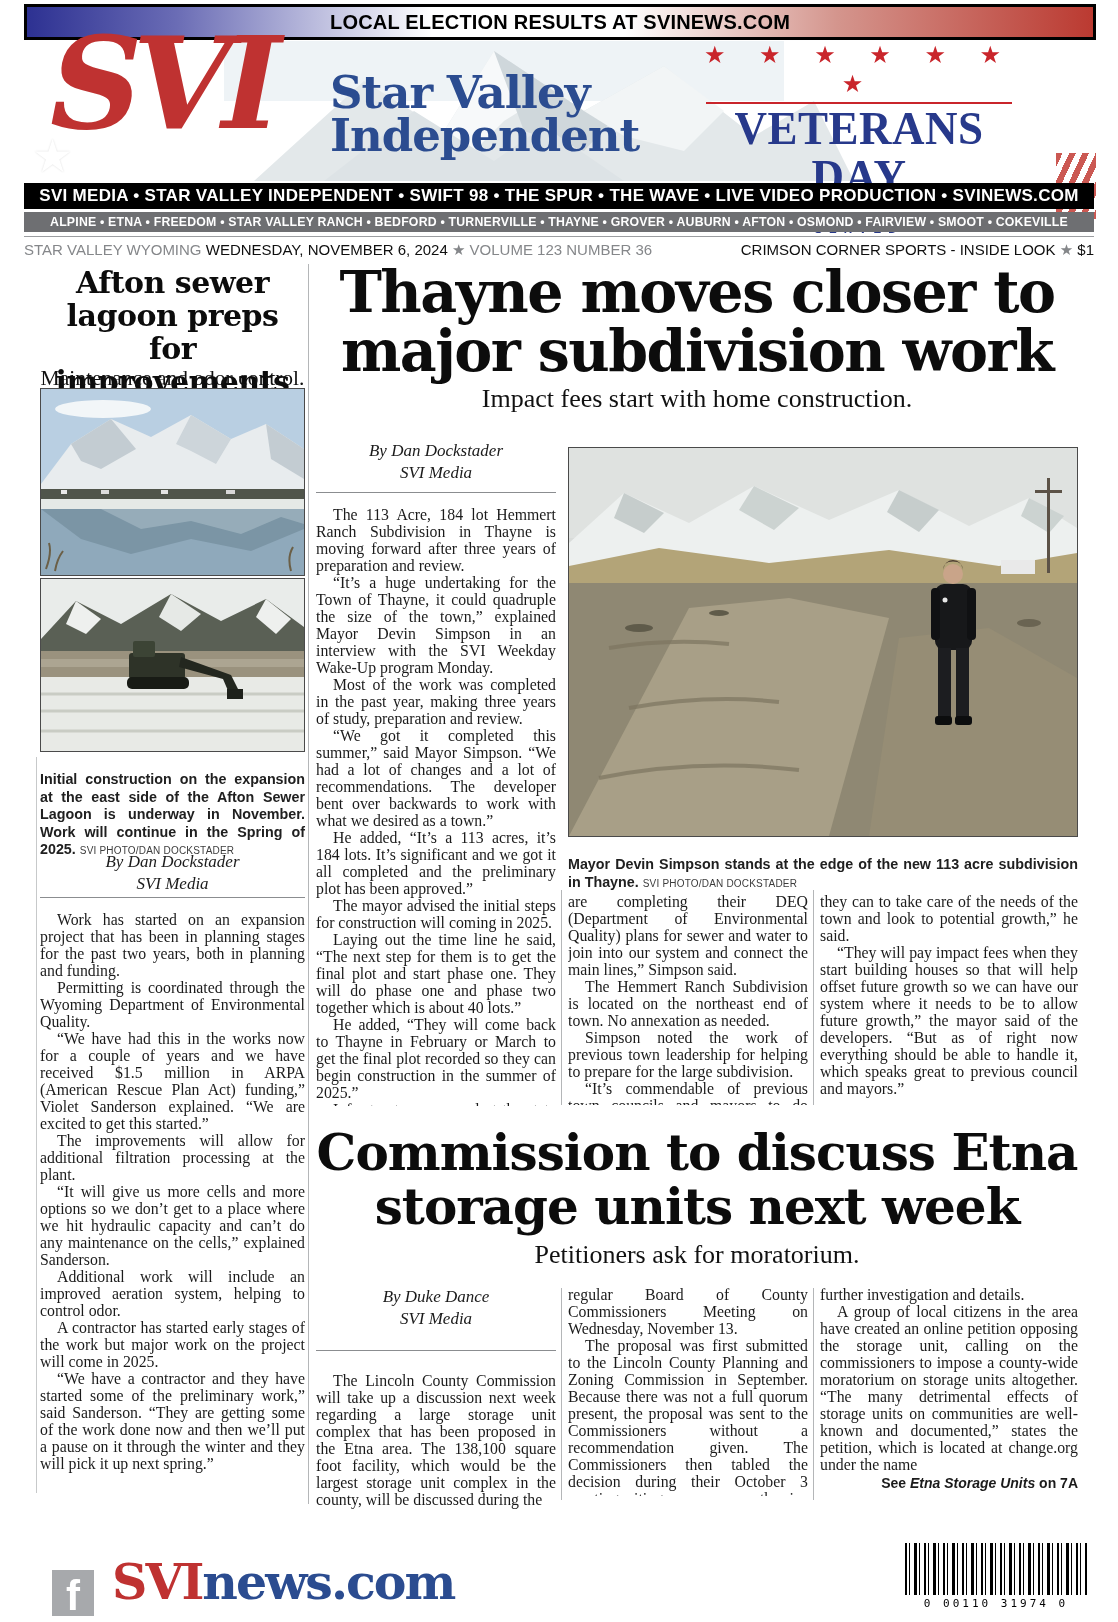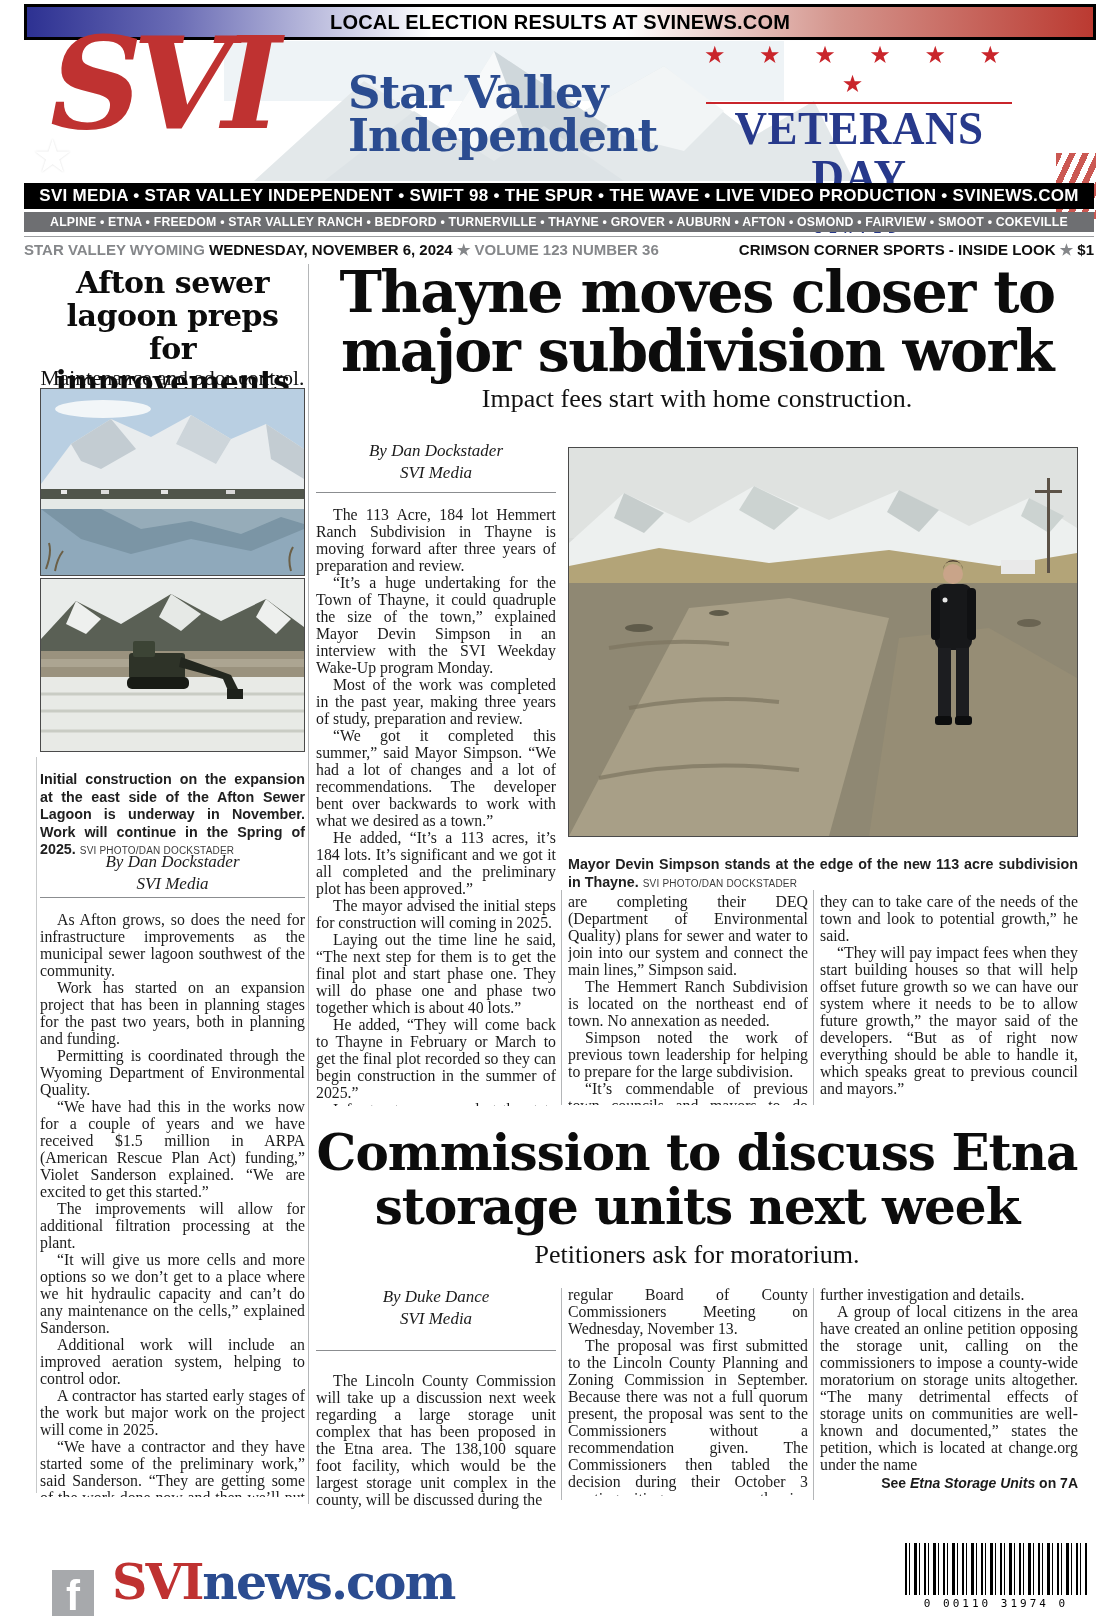--- a/index.html
+++ b/index.html
@@ -18,21 +18,21 @@
   
   .masthead { left:24px; top:41px; width:1070px; height:140px; }
   .masthead svg.bg { position:absolute; left:0; top:0; }
   .svi-logo { position:absolute; left:26px; top:-22px;
     font-family:"DejaVu Serif",serif; font-weight:900; font-style:italic;
     font-size:128px; line-height:1; letter-spacing:-10px; color:#bf3231; }
   .svi-star { position:absolute; left:8px; top:88px; font-size:46px; color:#ffffff;
     font-style:normal; text-shadow:0 0 2px rgba(0,0,0,.15); font-family:"DejaVu Sans",sans-serif; }
   .paper-name { position:absolute; left:306px; top:30px;
     font-family:"DejaVu Serif",serif; font-weight:700; color:#2b4c90;
-    font-size:45px; line-height:0.96; letter-spacing:-1px;margin-left:18px; }
+    font-size:45px; line-height:0.96; letter-spacing:-1px; }
   .vets { position:absolute; left:676px; top:0px; width:318px; text-align:center;
     color:#27398b; }
   .vets .stars { font-family:"DejaVu Sans",sans-serif; color:#c9252b;
     font-size:24px; letter-spacing:13px; line-height:1.2; }
   .vets .vrule { height:2px; background:#c9252b; margin:3px 6px; }
   .vets .vtitle { font-family:"Liberation Serif",serif; font-weight:700;
     font-size:45px; line-height:1.02; letter-spacing:0.5px; transform:scaleY(1.05); }
   .vets .vsub { font-family:"Liberation Sans",sans-serif; font-weight:700;
     font-size:11.5px; letter-spacing:7px; margin-top:8px; }
   .flag-hint { position:absolute; right:-2px; top:112px; width:40px; height:66px;
@@ -44,21 +44,21 @@
     color:#fff; font-family:"Liberation Sans",sans-serif; font-weight:700;
     font-size:17px; letter-spacing:0.3px; text-align:center; line-height:26px; }
   .towns-bar { left:24px; top:212px; width:1070px; height:20px; background:#6e6f72;
     color:#fff; font-family:"Liberation Sans",sans-serif; font-weight:700;
     font-size:12.3px; letter-spacing:0.2px; text-align:center; line-height:20px; }
 
   
   .dateline-rule { left:24px; top:236px; width:1070px; border-top:1px solid #9b9da0; }
   .dateline { left:24px; top:241px; width:1070px; display:flex;
     justify-content:space-between; font-family:"Liberation Sans",sans-serif;
-    font-weight:700; font-size:15px; }
+    font-weight:400; font-size:15px; }
   .dl-gray { color:#85878a; } .dl-black { color:#0f0f0f; }
 
   
   .headline { font-family:"DejaVu Serif",serif; font-weight:700; color:#0c0c0c;
     text-align:center; }
   .subhead { font-family:"Liberation Serif",serif; text-align:center; color:#111; }
   .byline { font-style:italic; text-align:center; font-size:17px; line-height:1.28; }
   .hrule { border-top:1px solid #8b8d90; }
   .vdiv { width:1px; background:#b4b6b8; }
   .story-body { font-size:15.8px; line-height:17px; overflow:hidden; }
@@ -233,21 +233,20 @@
     <span class="cap-credit">SVI PHOTO/DAN DOCKSTADER</span>
   </p>
 
   <div class="abs byline afton-byline">
     <div>By Dan Dockstader</div>
     <div>SVI Media</div>
   </div>
   <div class="abs hrule afton-rule"></div>
 
   <div class="abs story-body afton-body">
-      <p>As Afton grows, so does the need for infrastructure improvements as the municipal sewer lagoon southwest of the community.</p>
       <p>Work has started on an expansion project that has been in planning stages for the past two years, both in planning and funding.</p>
       <p>Permitting is coordinated through the Wyoming Department of Environmental Quality.</p>
       <p>“We have had this in the works now for a couple of years and we have received $1.5 million in ARPA (American Rescue Plan Act) funding,” Violet Sanderson explained. “We are excited to get this started.”</p>
       <p>The improvements will allow for additional filtration processing at the plant.</p>
       <p>“It will give us more cells and more options so we don’t get to a place where we hit hydraulic capacity and can’t do any maintenance on the cells,” explained Sanderson.</p>
       <p>Additional work will include an improved aeration system, helping to control odor.</p>
       <p>A contractor has started early stages of the work but major work on the project will come in 2025.</p>
       <p>“We have a contractor and they have started some of the preliminary work,” said Sanderson. “They are getting some of the work done now and then we’ll put a pause on it through the winter and they will pick it up next spring.”</p>
     </div>
 

